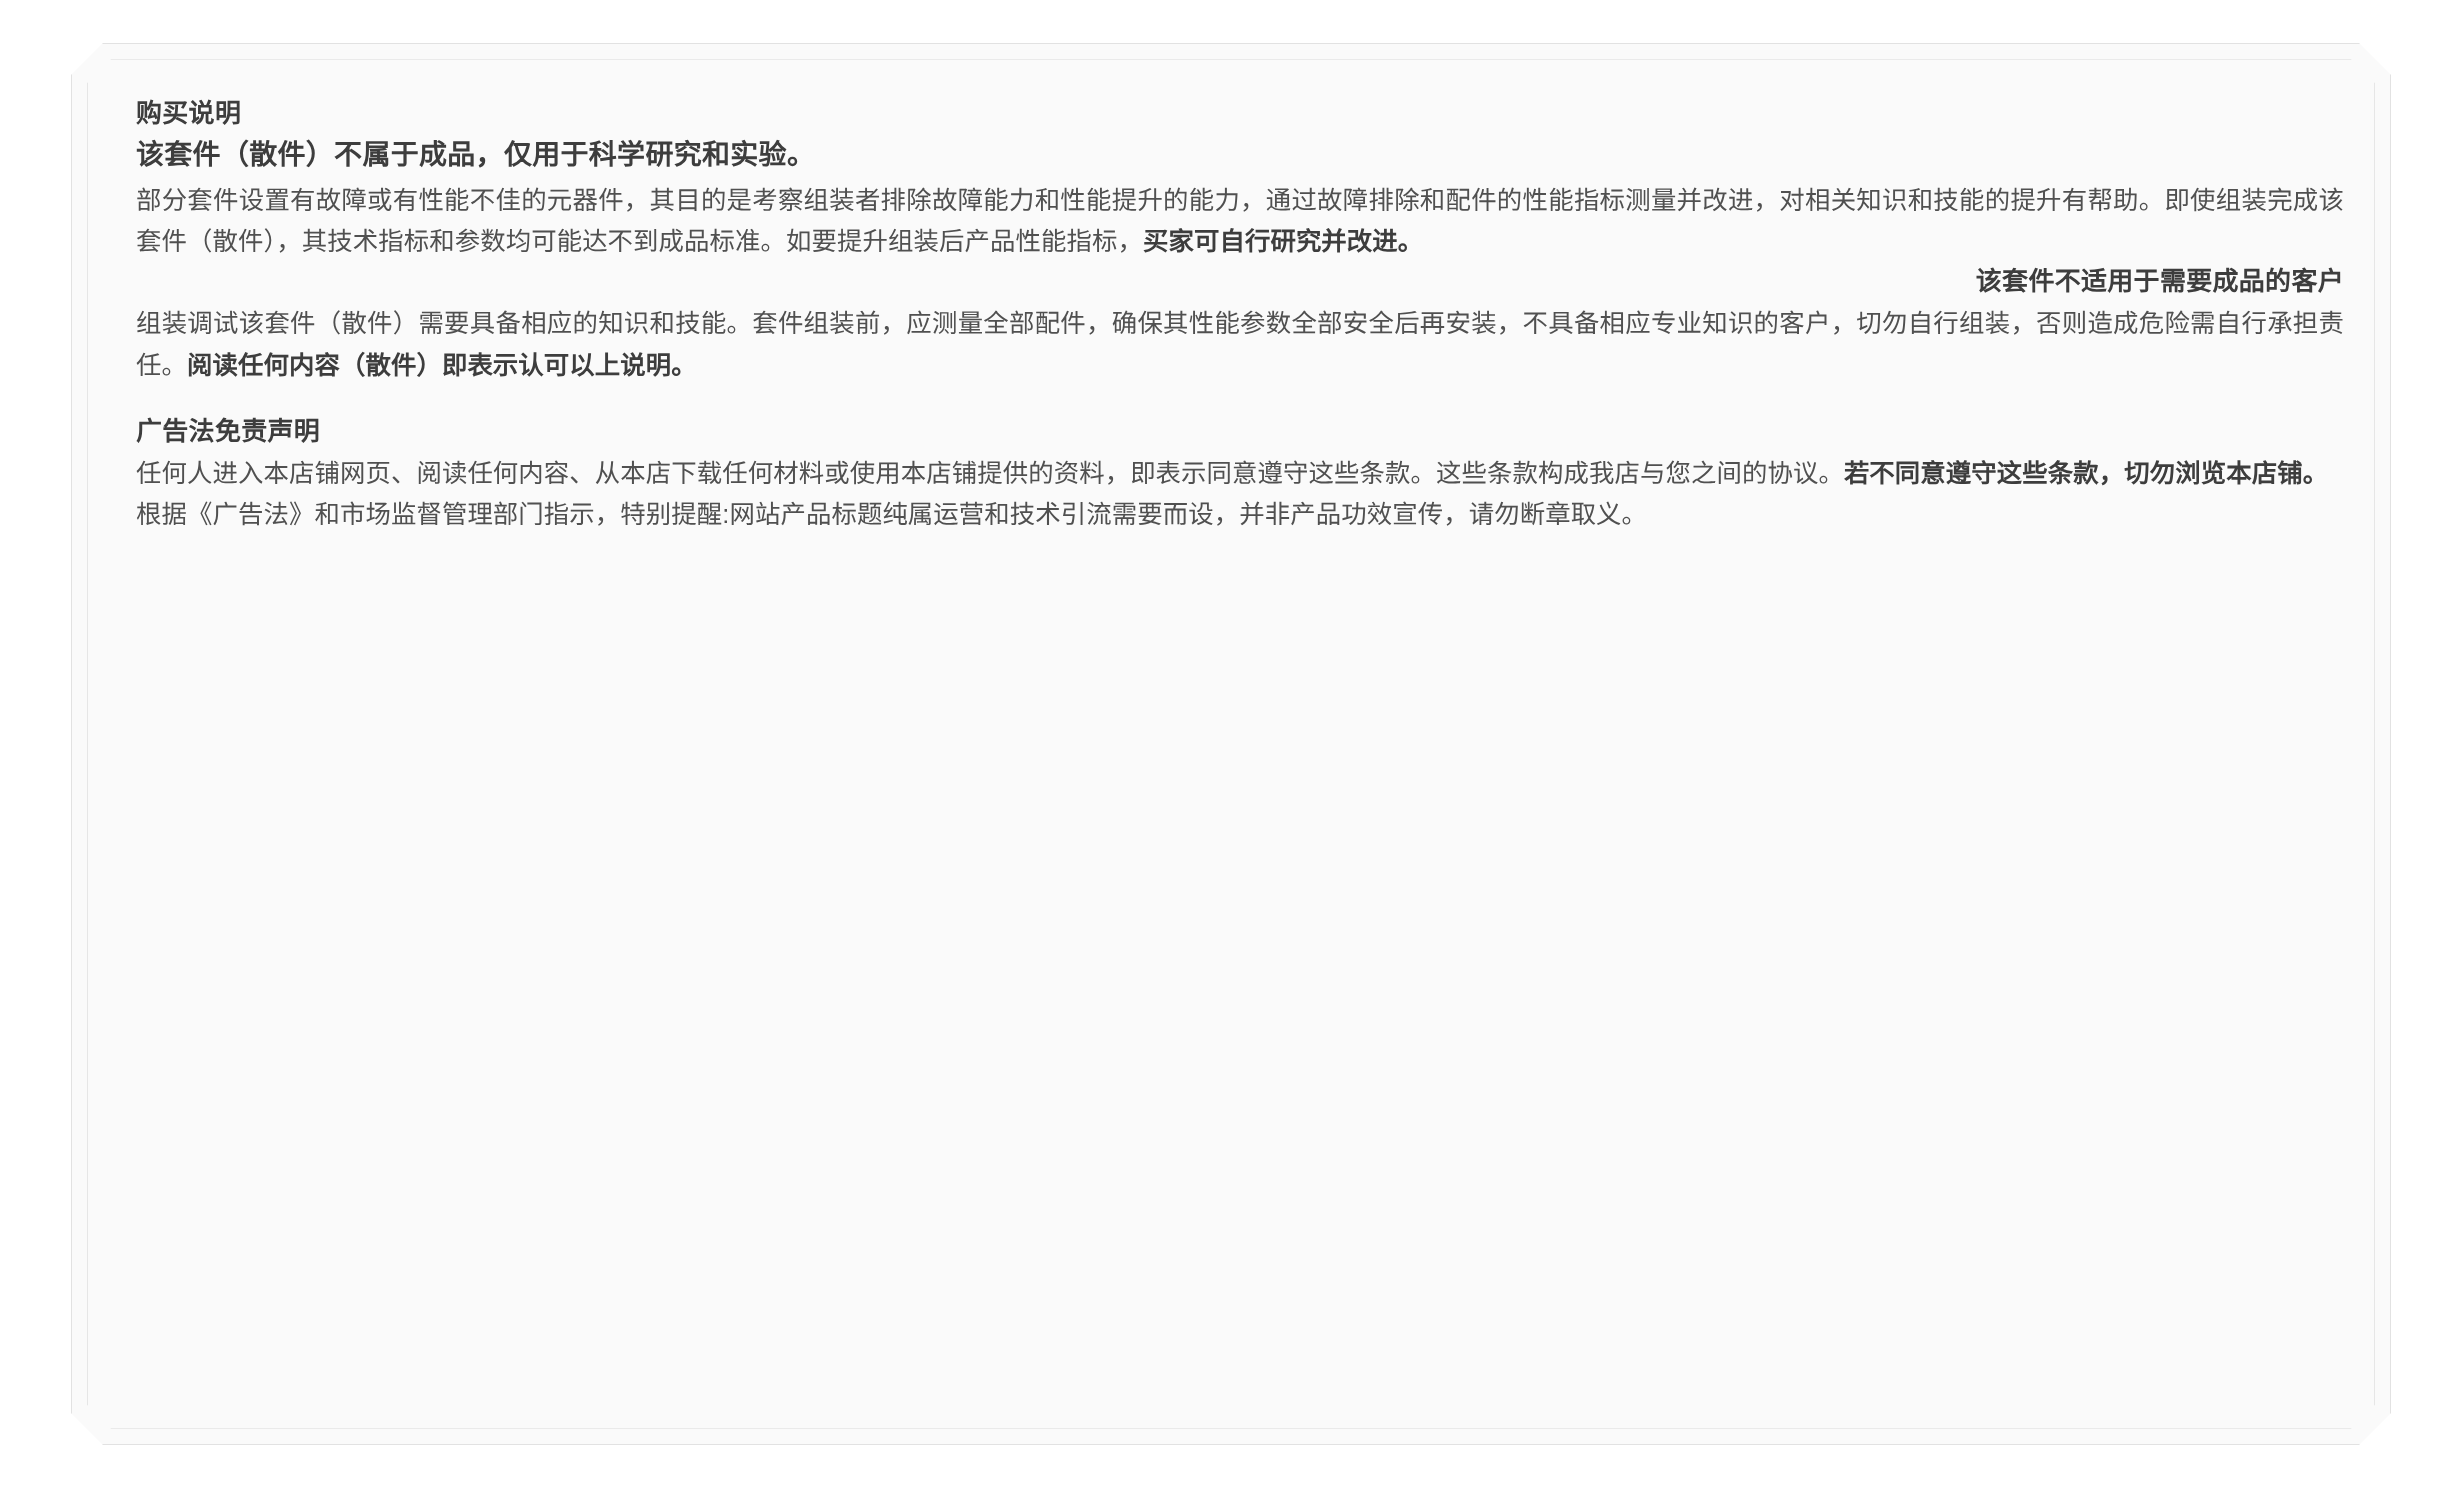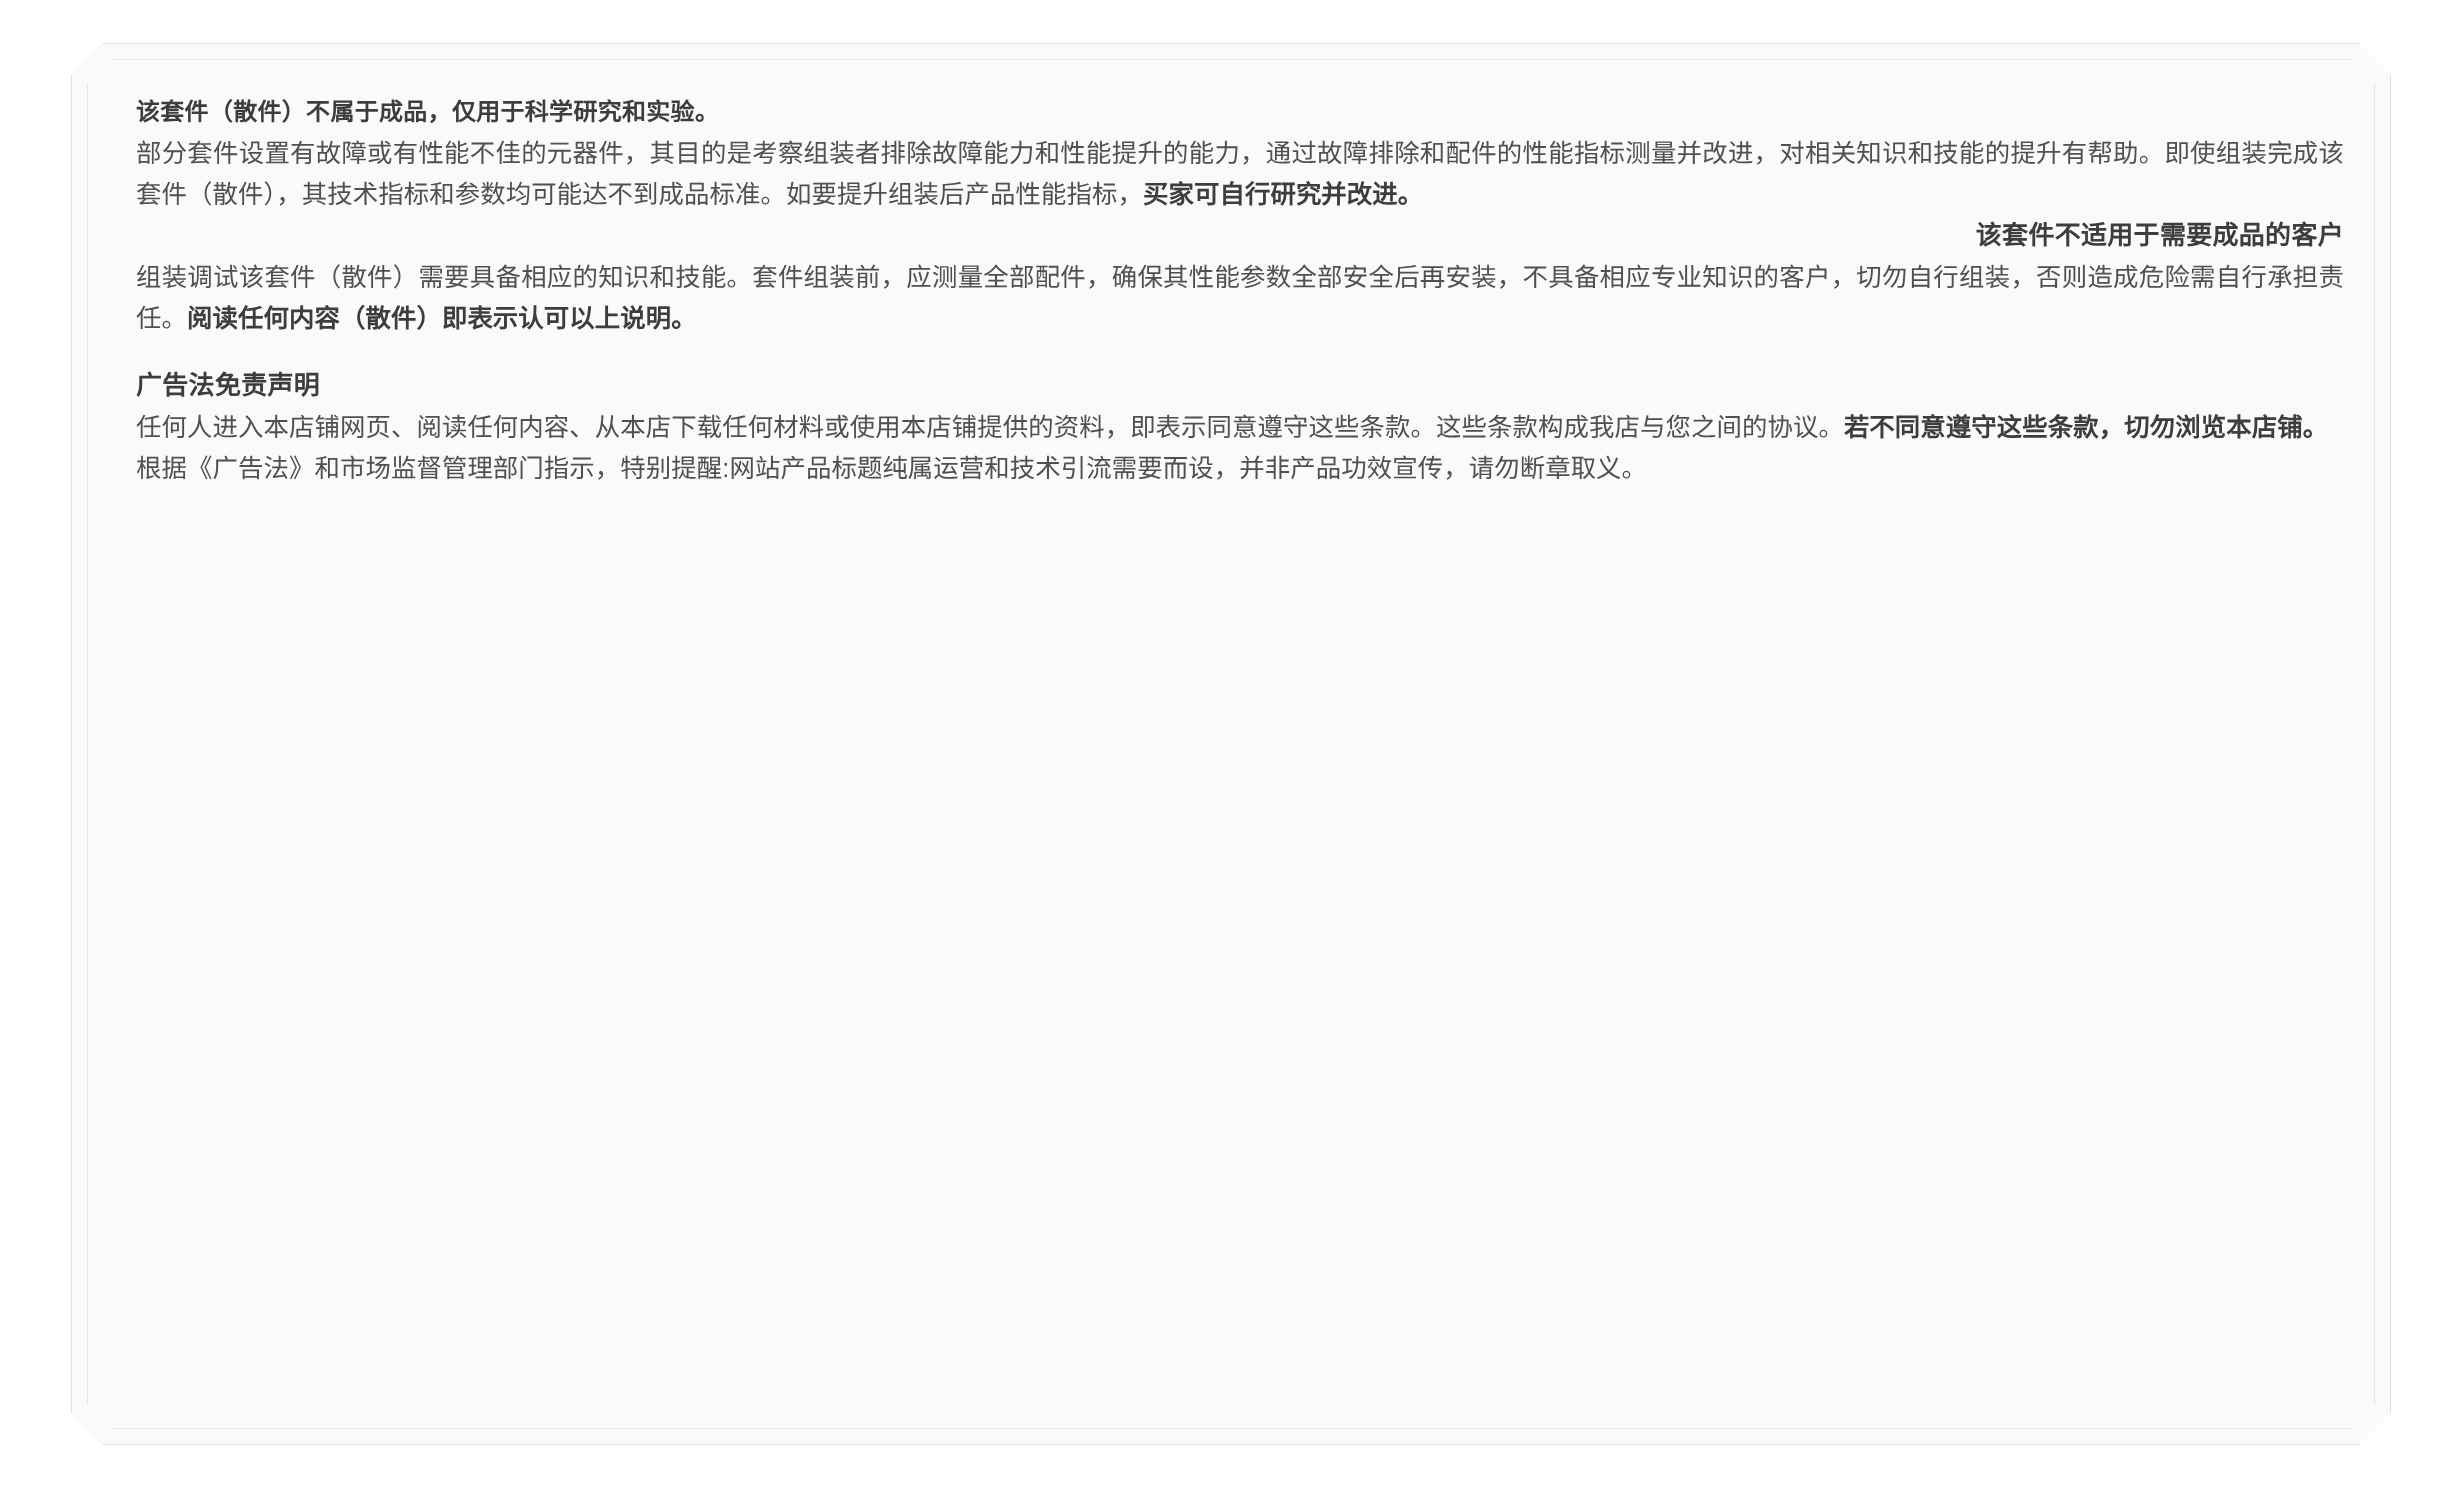--- a/index.html
+++ b/index.html
@@ -76,21 +76,21 @@
   
   .sec-title {
     font-size: 26px;
     font-weight: bold;
     color: #3d3d3d;
     line-height: 1.42;
     margin: 0 0 3.5px 0;
     letter-spacing: 0.3px;
   }
   .lead {
-    font-size: 24px;
+    font-size: 28px;
     font-weight: bold;
     color: #3d3d3d;
     line-height: 1.45;
     margin: 0 0 3.5px 0;
     letter-spacing: 0.3px;
   }
   .para {
     font-size: 25.4px;
     font-weight: normal;
     color: #505050;
@@ -110,20 +110,21 @@
 </head>
 <body>
 
 <div class="doc-wrap">
   <div class="frame">
     <div class="frame-inner"></div>
 
     <div class="content">
 
       <div class="block">
+        <div class="sec-title">购买说明</div>
 
         <div class="lead">该套件（散件）不属于成品，仅用于科学研究和实验。</div>
 
         <p class="para"><span>部分套件设置有故障或有性能不佳的元器件，其目的是考察组装者排除故障能力和性能提升的能力，通过故障排除和配件的性能指标测量并改进，对相关知识和技能的提升有帮助。即使组装完成该套件（散件），其技术指标和参数均可能达不到成品标准。如要提升组装后产品性能指标，</span><span class="strong">买家可自行研究并改进。</span></p>
 
         <div class="sec-title tight">该套件不适用于需要成品的客户</div>
 
         <p class="para"><span>组装调试该套件（散件）需要具备相应的知识和技能。套件组装前，应测量全部配件，确保其性能参数全部安全后再安装，不具备相应专业知识的客户，切勿自行组装，否则造成危险需自行承担责任。</span><span class="strong">阅读任何内容（散件）即表示认可以上说明。</span></p>
       </div>
 

